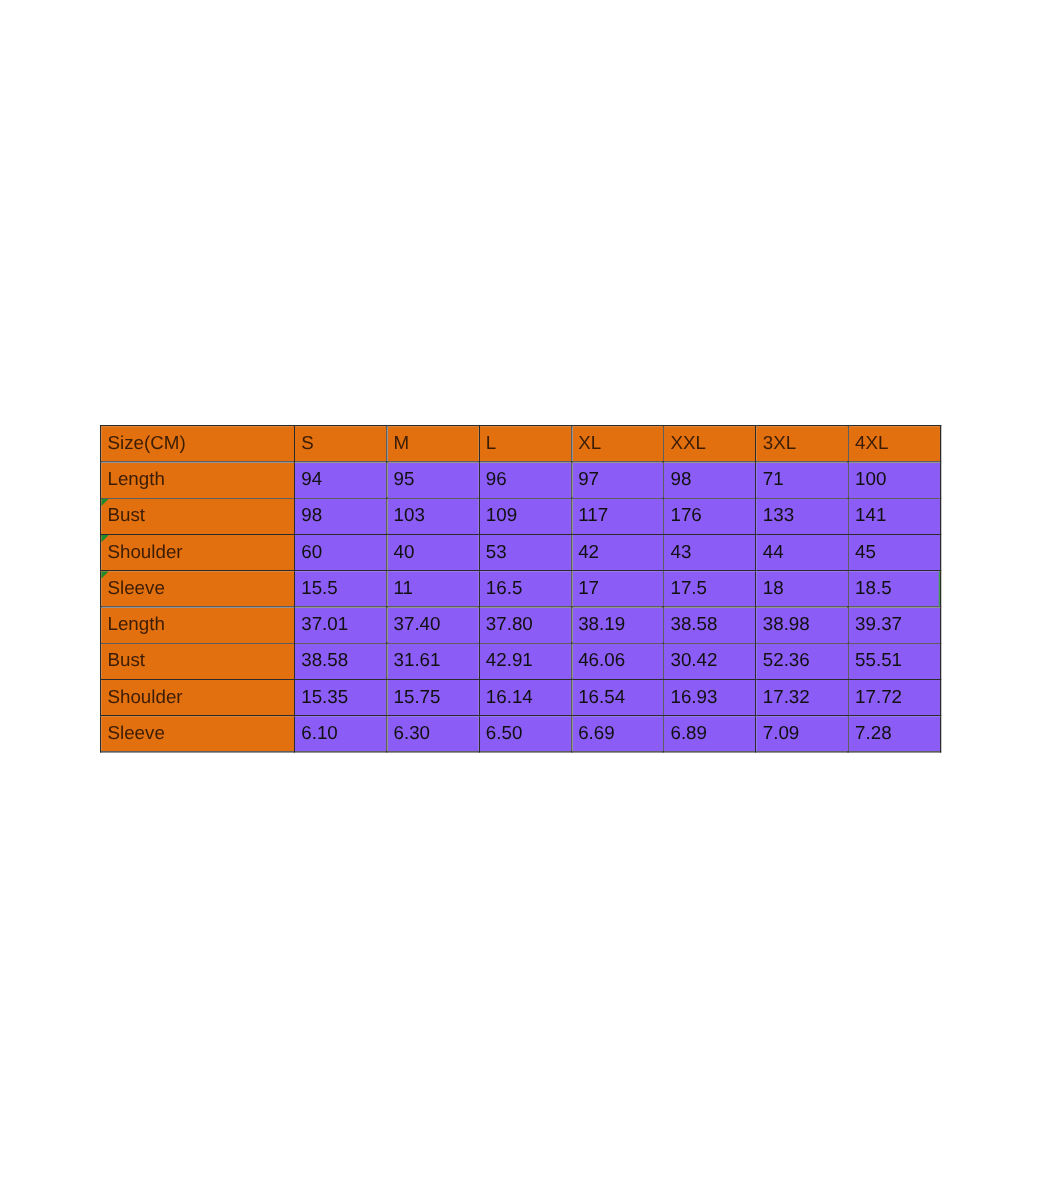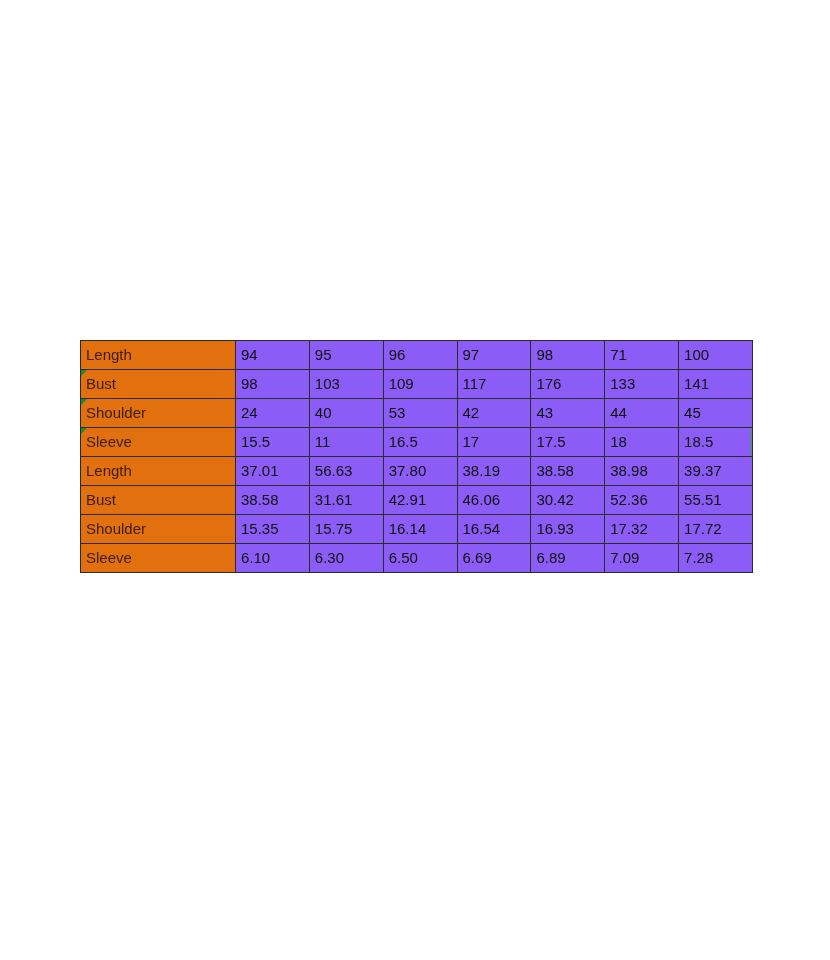--- a/index.html
+++ b/index.html
@@ -93,20 +93,30 @@
       <col class="size-col">
         <col class="size-col">
         <col class="size-col">
         <col class="size-col">
       <col class="size-col">
         <col class="size-col">
         <col class="size-col">
     </colgroup>
     <tbody>
 
+      <tr>
+        <td class="hdr">Size(CM)</td>
+        <td class="hdr">S</td>
+        <td class="hdr">M</td>
+        <td class="hdr">L</td>
+        <td class="hdr">XL</td>
+        <td class="hdr">XXL</td>
+        <td class="hdr">3XL</td>
+        <td class="hdr">4XL</td>
+      </tr>
 
       <tr>
         <td class="hdr">Length</td>
         <td class="val">94</td>
         <td class="val">95</td>
         <td class="val">96</td>
         <td class="val">97</td>
         <td class="val">98</td>
         <td class="val">71</td>
         <td class="val">100</td>
@@ -118,21 +128,21 @@
         <td class="val">103</td>
         <td class="val">109</td>
         <td class="val">117</td>
         <td class="val">176</td>
         <td class="val">133</td>
         <td class="val">141</td>
       </tr>
 
       <tr>
         <td class="hdr flagged">Shoulder</td>
-        <td class="val">24</td>
+        <td class="val">60</td>
         <td class="val">40</td>
         <td class="val">53</td>
         <td class="val">42</td>
         <td class="val">43</td>
         <td class="val">44</td>
         <td class="val">45</td>
       </tr>
 
       <tr>
         <td class="hdr flagged">Sleeve</td>
@@ -142,21 +152,21 @@
         <td class="val">17</td>
         <td class="val">17.5</td>
         <td class="val">18</td>
         <td class="val sel-edge">18.5</td>
       </tr>
 
 
       <tr>
         <td class="hdr">Length</td>
         <td class="val">37.01</td>
-        <td class="val">56.63</td>
+        <td class="val">37.40</td>
         <td class="val">37.80</td>
         <td class="val">38.19</td>
         <td class="val">38.58</td>
         <td class="val">38.98</td>
         <td class="val">39.37</td>
       </tr>
 
       <tr>
         <td class="hdr">Bust</td>
         <td class="val">38.58</td>

